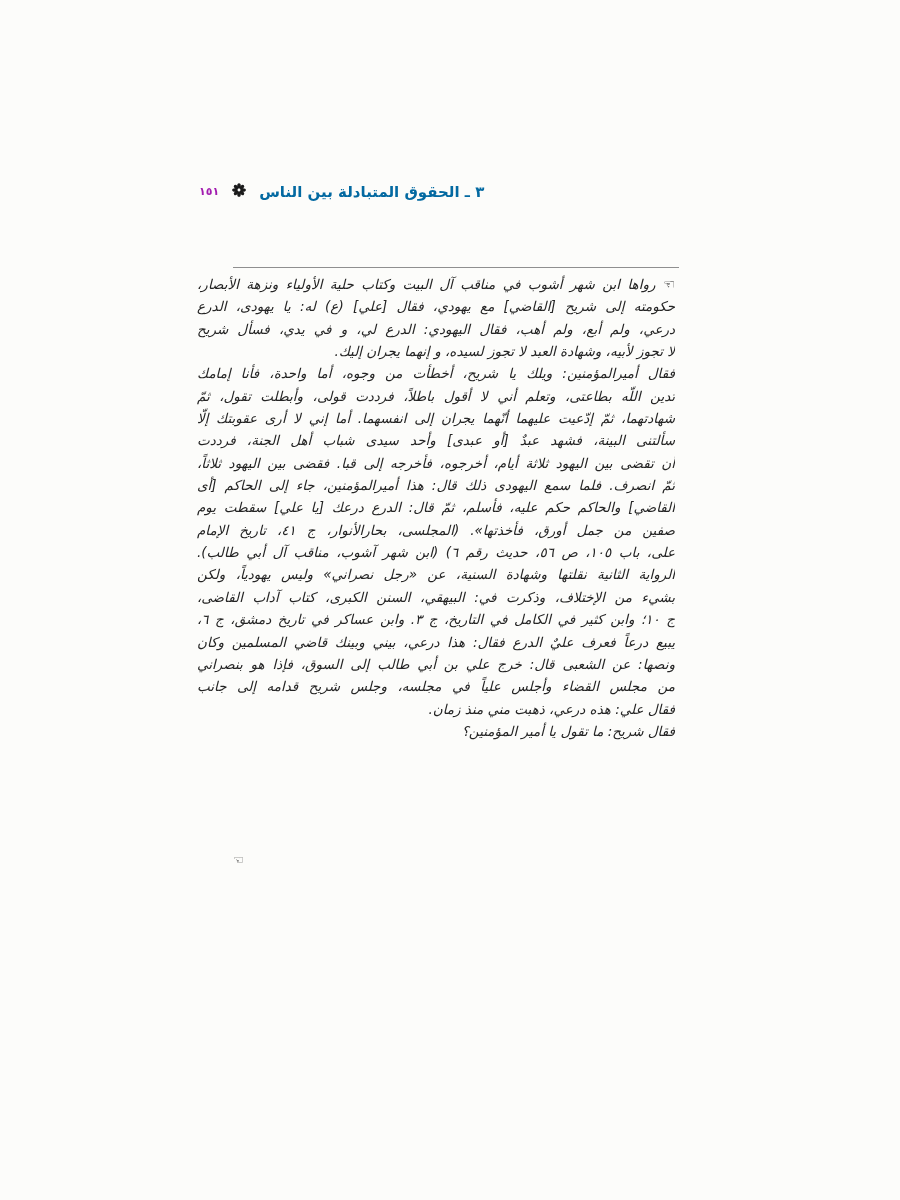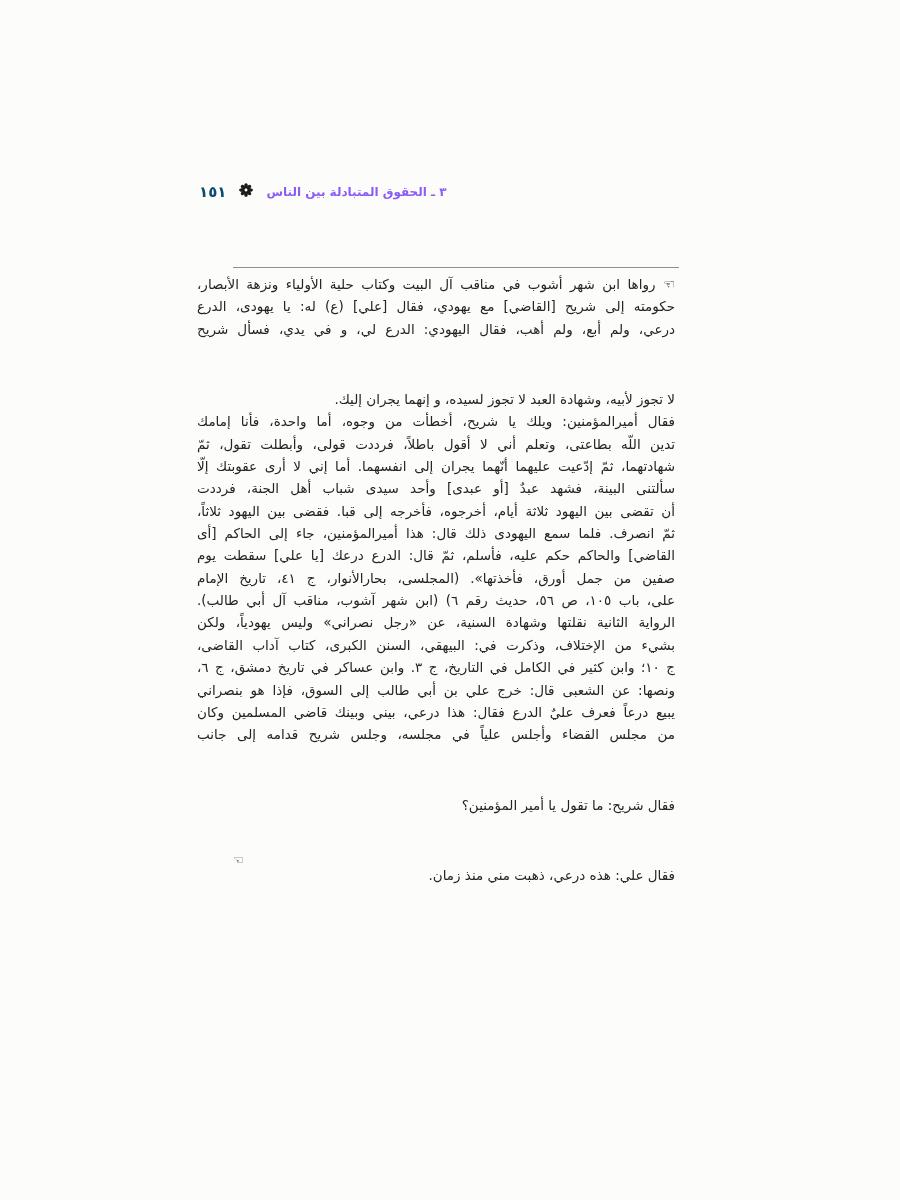--- a/index.html
+++ b/index.html
@@ -21,26 +21,26 @@
     top: 182px;
     left: 199px;
     display: flex;
     direction: rtl;
     align-items: center;
     column-gap: 13px;
     font-weight: bold;
     white-space: nowrap;
   }
   .chapter-title {
-    font-size: 12px;
-    color: #8b5cf6;
+    font-size: 15px;
+    color: #0369a1;
   }
   .page-number {
-    font-size: 15px;
-    color: #0c4a6e;
+    font-size: 11px;
+    color: #a21caf;
     letter-spacing: 2px;
   }
   .flower { display: inline-block; }
   .divider-rule {
     position: absolute;
     top: 267px;
     left: 233px;
     width: 446px;
     height: 1px;
     background: #8f8f8f;
@@ -53,24 +53,24 @@
     direction: rtl;
     font-size: 13.5px;
     line-height: 22.35px;
     color: #242424;
   }
   .line {
     text-align: justify;
     text-align-last: justify;
     height: 22.35px;
     overflow: hidden;
+    font-style: italic;
   }
   .line.end {
     text-align-last: right;
-    margin-top: 48px;
   }
   .end-manicule {
     position: absolute;
     top: 853px;
     left: 233px;
     font-size: 12px;
     color: #3a3a3a;
   }
 </style>
 </head>
@@ -110,22 +110,22 @@
       <div class="line">شهادتهما، ثمّ إدّعيت عليهما أنّهما يجران إلى انفسهما. أما إني لا أرى عقوبتك إلّا</div>
       <div class="line">سألتنى البينة، فشهد عبدٌ [أو عبدى] وأحد سيدى شباب أهل الجنة، فرددت</div>
       <div class="line">أن تقضى بين اليهود ثلاثة أيام، أخرجوه، فأخرجه إلى قبا. فقضى بين اليهود ثلاثاً،</div>
       <div class="line">ثمّ انصرف. فلما سمع اليهودى ذلك قال: هذا أميرالمؤمنين، جاء إلى الحاكم [أى</div>
       <div class="line">القاضي] والحاكم حكم عليه، فأسلم، ثمّ قال: الدرع درعك [يا علي] سقطت يوم</div>
       <div class="line">صفين من جمل أورق، فأخذتها». (المجلسى، بحارالأنوار، ج ٤١، تاريخ الإمام</div>
       <div class="line">على، باب ١٠٥، ص ٥٦، حديث رقم ٦) (ابن شهر آشوب، مناقب آل أبي طالب).</div>
       <div class="line">الرواية الثانية نقلتها وشهادة السنية، عن «رجل نصراني» وليس يهودياً، ولكن</div>
       <div class="line">بشيء من الإختلاف، وذكرت في: البيهقي، السنن الكبرى، كتاب آداب القاضى،</div>
       <div class="line">ج ١٠؛ وابن كثير في الكامل في التاريخ، ج ٣. وابن عساكر في تاريخ دمشق، ج ٦،</div>
+      <div class="line">يبيع درعاً فعرف عليٌ الدرع فقال: هذا درعي، بيني وبينك قاضي المسلمين وكان</div>
       <div class="line">ونصها: عن الشعبى قال: خرج علي بن أبي طالب إلى السوق، فإذا هو بنصراني</div>
-      <div class="line">يبيع درعاً فعرف عليٌ الدرع فقال: هذا درعي، بيني وبينك قاضي المسلمين وكان</div>
       <div class="line">من مجلس القضاء وأجلس علياً في مجلسه، وجلس شريح قدامه إلى جانب</div>
+      <div class="line end">فقال علي: هذه درعي، ذهبت مني منذ زمان.</div>
       <div class="line end">فقال شريح: ما تقول يا أمير المؤمنين؟</div>
-      <div class="line end">فقال علي: هذه درعي، ذهبت مني منذ زمان.</div>
     </div>
 
   <span class="end-manicule">☜</span>
 
 </div>
 
 </body></html>

